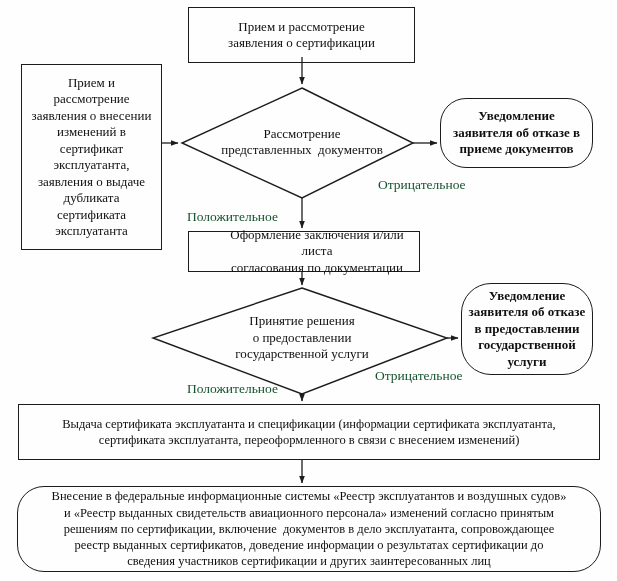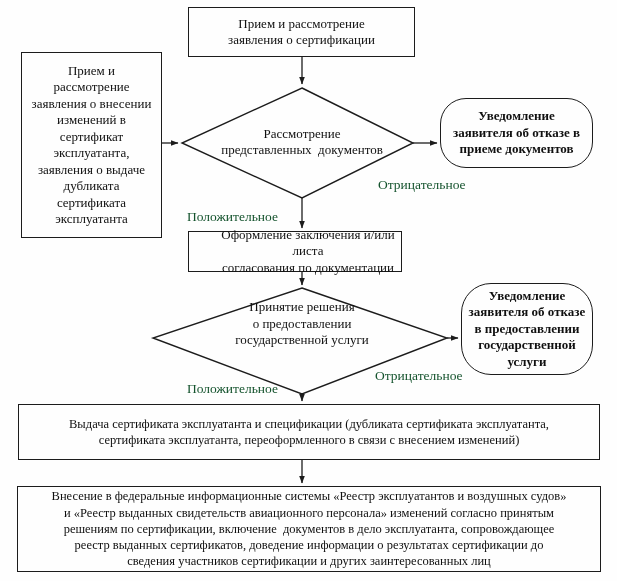--- a/index.html
+++ b/index.html
@@ -63,58 +63,58 @@
     <line x1="302" y1="57" x2="302" y2="84" stroke="#1c1c1c" stroke-width="1.3" marker-end="url(#arr)"></line>
     <line x1="162" y1="143" x2="178" y2="143" stroke="#1c1c1c" stroke-width="1.3" marker-end="url(#arr)"></line>
     <line x1="413" y1="143" x2="437" y2="143" stroke="#1c1c1c" stroke-width="1.3" marker-end="url(#arr)"></line>
     <line x1="302" y1="198" x2="302" y2="228" stroke="#1c1c1c" stroke-width="1.3" marker-end="url(#arr)"></line>
     <line x1="302" y1="272" x2="302" y2="285" stroke="#1c1c1c" stroke-width="1.3" marker-end="url(#arr)"></line>
     <line x1="447" y1="338" x2="458" y2="338" stroke="#1c1c1c" stroke-width="1.3" marker-end="url(#arr)"></line>
     <line x1="302" y1="394" x2="302" y2="401" stroke="#1c1c1c" stroke-width="1.3" marker-end="url(#arr)"></line>
     <line x1="302" y1="460" x2="302" y2="483" stroke="#1c1c1c" stroke-width="1.3" marker-end="url(#arr)"></line>
   </svg>
 
-  <div class="node rect" style="left:188px; top:7px; width:227px; height:50px;">Прием и рассмотрение
+  <div class="node rect" style="left:188px; top:7px; width:227px; height:56px;">Прием и рассмотрение
 заявления о сертификации</div>
 
-  <div class="node rect" style="left:21px; top:52px; width:141px; height:186px;">Прием и
+  <div class="node rect" style="left:21px; top:64px; width:141px; height:186px;">Прием и
 рассмотрение
 заявления о внесении
 изменений в
 сертификат
 эксплуатанта,
 заявления о выдаче
 дубликата
 сертификата
 эксплуатанта</div>
 
   <div class="node dtext" style="left:197px; top:113px; width:210px; height:58px;">Рассмотрение
 представленных  документов</div>
 
   <div class="node stadium" style="left:440px; top:98px; width:153px; height:70px; border-radius:26px;">Уведомление
 заявителя об отказе в
 приеме документов</div>
 
-  <div class="node rect" style="left:188px; top:231px; width:214px; height:41px;padding-left:26px;">Оформление заключения и/или листа
+  <div class="node rect" style="left:188px; top:231px; width:232px; height:41px;padding-left:26px;">Оформление заключения и/или листа
 согласования по документации</div>
 
-  <div class="node dtext" style="left:202px; top:294px; width:200px; height:60px;">Принятие решения
+  <div class="node dtext" style="left:202px; top:308px; width:200px; height:60px;">Принятие решения
 о предоставлении
 государственной услуги</div>
 
   <div class="node stadium" style="left:461px; top:283px; width:132px; height:92px; border-radius:30px;">Уведомление
 заявителя об отказе
 в предоставлении
 государственной
 услуги</div>
 
-  <div class="node rect wide" style="left:18px; top:404px; width:582px; height:56px;">Выдача сертификата эксплуатанта и спецификации (дубликата сертификата эксплуатанта,
+  <div class="node rect wide" style="left:18px; top:404px; width:582px; height:56px;">Выдача сертификата эксплуатанта и спецификации (информации сертификата эксплуатанта,
 сертификата эксплуатанта, переоформленного в связи с внесением изменений)</div>
 
-  <div class="node rect wide thick" style="left:17px; top:486px; width:584px; height:86px;">Внесение в федеральные информационные системы «Реестр эксплуатантов и воздушных судов»
+  <div class="node rect wide thick" style="left:17px; top:486px; width:584px; height:86px;border-radius:27px;">Внесение в федеральные информационные системы «Реестр эксплуатантов и воздушных судов»
 и «Реестр выданных свидетельств авиационного персонала» изменений согласно принятым
 решениям по сертификации, включение  документов в дело эксплуатанта, сопровождающее
 реестр выданных сертификатов, доведение информации о результатах сертификации до
 сведения участников сертификации и других заинтересованных лиц</div>
 
   <div class="edge-label" style="left:378px; top:177px;">Отрицательное</div>
 
   <div class="edge-label" style="left:187px; top:209px;">Положительное</div>
 
   <div class="edge-label" style="left:375px; top:368px;">Отрицательное</div>

